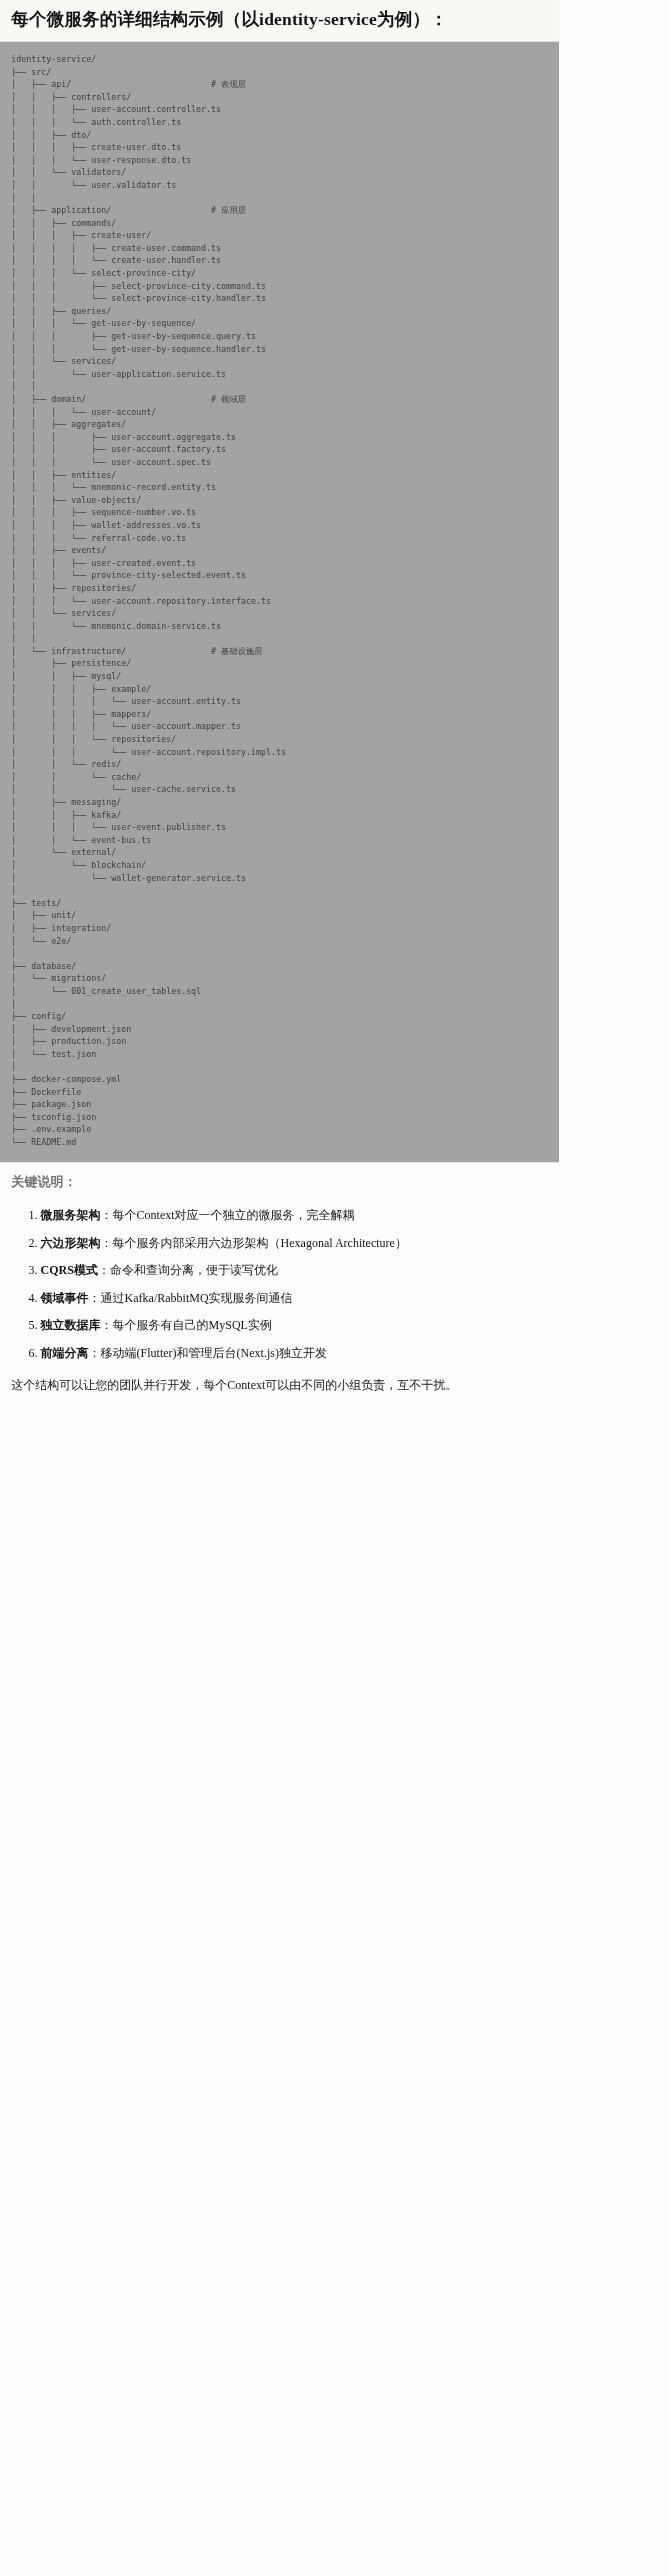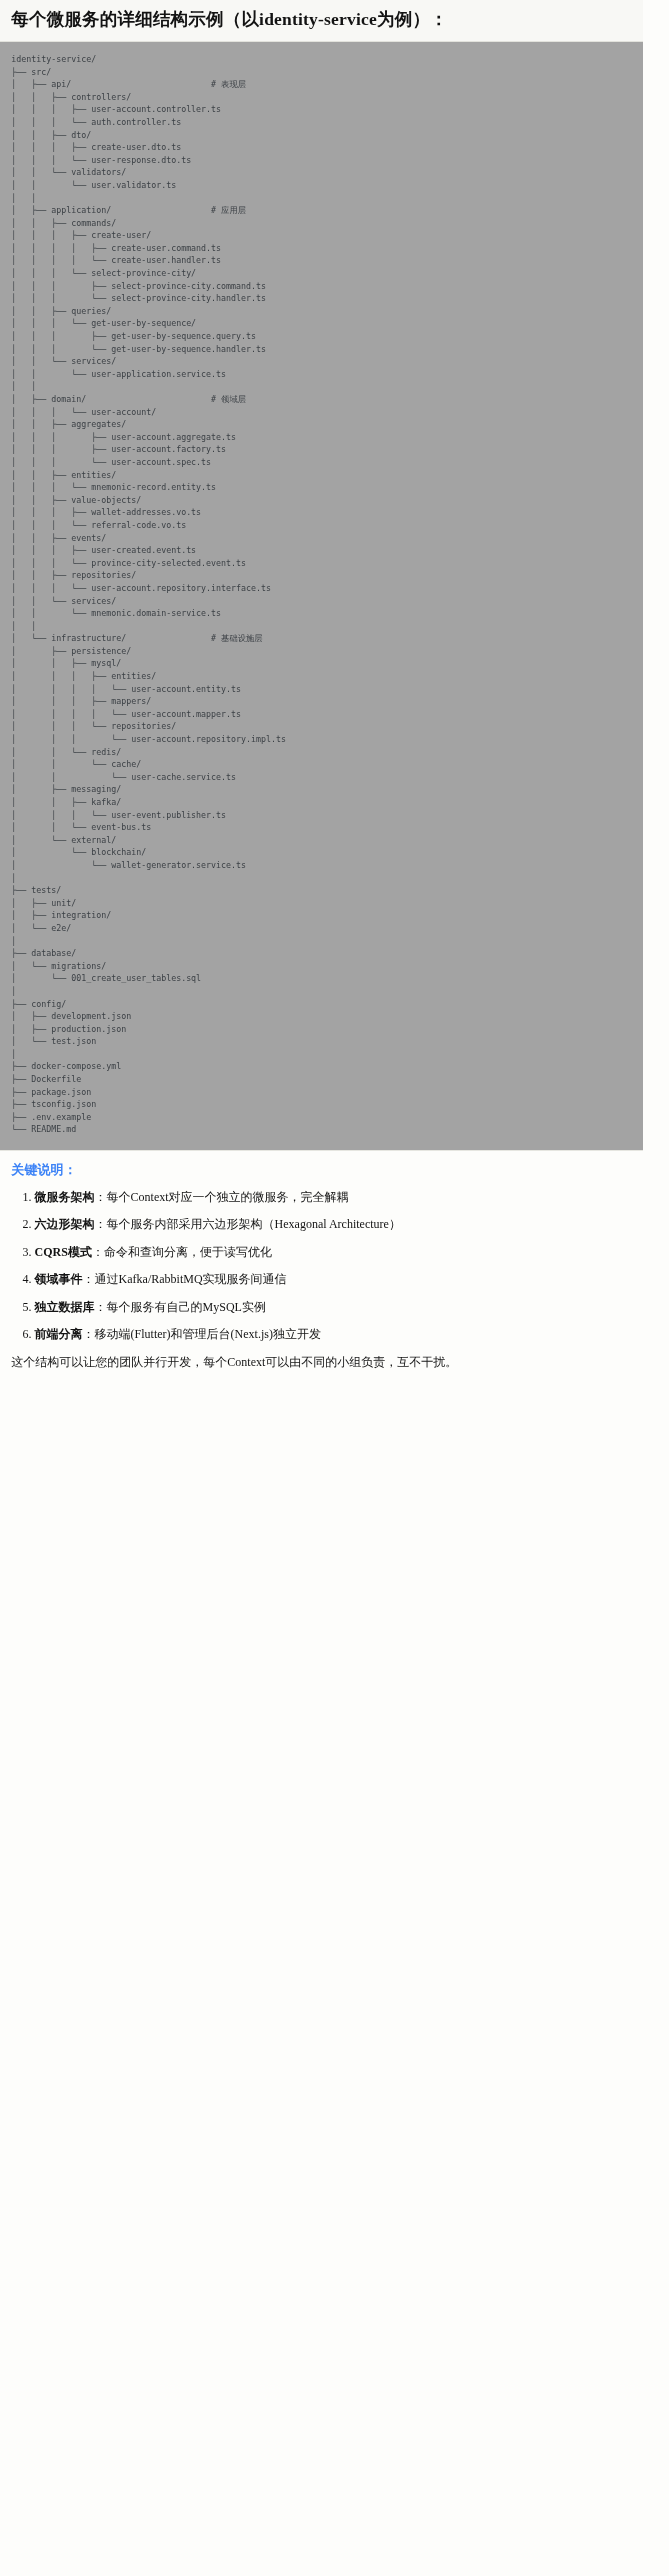--- a/index.html
+++ b/index.html
@@ -8,21 +8,21 @@
     padding: 0;
   }
   body {
     width: 669px;
     background: #fdfdfb;
     font-family: "Liberation Serif", "DejaVu Serif", serif;
     color: #1a1a1a;
     -webkit-font-smoothing: antialiased;
   }
   .page {
-    width: 643px;
+    width: 559px;
     box-sizing: border-box;
     background: #fdfdfb;
   }
 
   
   .doc-header {
     background: #f8f8f5;
     border-bottom: 0.6px solid #e2e2dc;
     padding: 8.8px 11.3px 10px 11.3px;
     box-sizing: border-box;
@@ -60,26 +60,26 @@
   
   .notes-block {
     padding: 10px 11.3px 7.5px 11.3px;
     box-sizing: border-box;
     background: #fdfdfb;
   }
   .notes-heading {
     font-family: "Liberation Serif", "DejaVu Serif", serif;
     font-weight: bold;
     font-size: 13px;
-    color: #3b82f6;
+    color: #737373;
     margin: 0 0 10px 0;
     letter-spacing: 0.1px;
   }
   ol.notes-list {
-    margin: 10px;
+    margin: 16px;
     padding: 0 0 0 1.3px;
     list-style: none;
     counter-reset: noteidx;
   }
   ol.notes-list > li {
     counter-increment: noteidx;
     font-size: 12px;
     line-height: 1.35;
     margin: 0 0 11.3px 0;
     color: #141414;
@@ -140,34 +140,35 @@
 </span><span class="row">│   │
 </span><span class="row">│   ├── domain/                         <span class="cmt"># 领域层</span>
 </span><span class="row">│   │   │   └── user-account/
 </span><span class="row">│   │   ├── aggregates/
 </span><span class="row">│   │   │       ├── user-account.aggregate.ts
 </span><span class="row">│   │   │       ├── user-account.factory.ts
 </span><span class="row">│   │   │       └── user-account.spec.ts
 </span><span class="row">│   │   ├── entities/
 </span><span class="row">│   │   │   └── mnemonic-record.entity.ts
 </span><span class="row">│   │   ├── value-objects/
+</span><span class="row">│   │   │   ├── sequence-number.vo.ts
 </span><span class="row">│   │   │   ├── wallet-addresses.vo.ts
 </span><span class="row">│   │   │   └── referral-code.vo.ts
 </span><span class="row">│   │   ├── events/
 </span><span class="row">│   │   │   ├── user-created.event.ts
 </span><span class="row">│   │   │   └── province-city-selected.event.ts
 </span><span class="row">│   │   ├── repositories/
 </span><span class="row">│   │   │   └── user-account.repository.interface.ts
 </span><span class="row">│   │   └── services/
 </span><span class="row">│   │       └── mnemonic.domain-service.ts
 </span><span class="row">│   │
 </span><span class="row">│   └── infrastructure/                 <span class="cmt"># 基础设施层</span>
 </span><span class="row">│       ├── persistence/
 </span><span class="row">│       │   ├── mysql/
-</span><span class="row">│       │   │   ├── entities/
+</span><span class="row">│       │   │   ├── example/
 </span><span class="row">│       │   │   │   └── user-account.entity.ts
 </span><span class="row">│       │   │   ├── mappers/
 </span><span class="row">│       │   │   │   └── user-account.mapper.ts
 </span><span class="row">│       │   │   └── repositories/
 </span><span class="row">│       │   │       └── user-account.repository.impl.ts
 </span><span class="row">│       │   └── redis/
 </span><span class="row">│       │       └── cache/
 </span><span class="row">│       │           └── user-cache.service.ts
 </span><span class="row">│       ├── messaging/
 </span><span class="row">│       │   ├── kafka/

